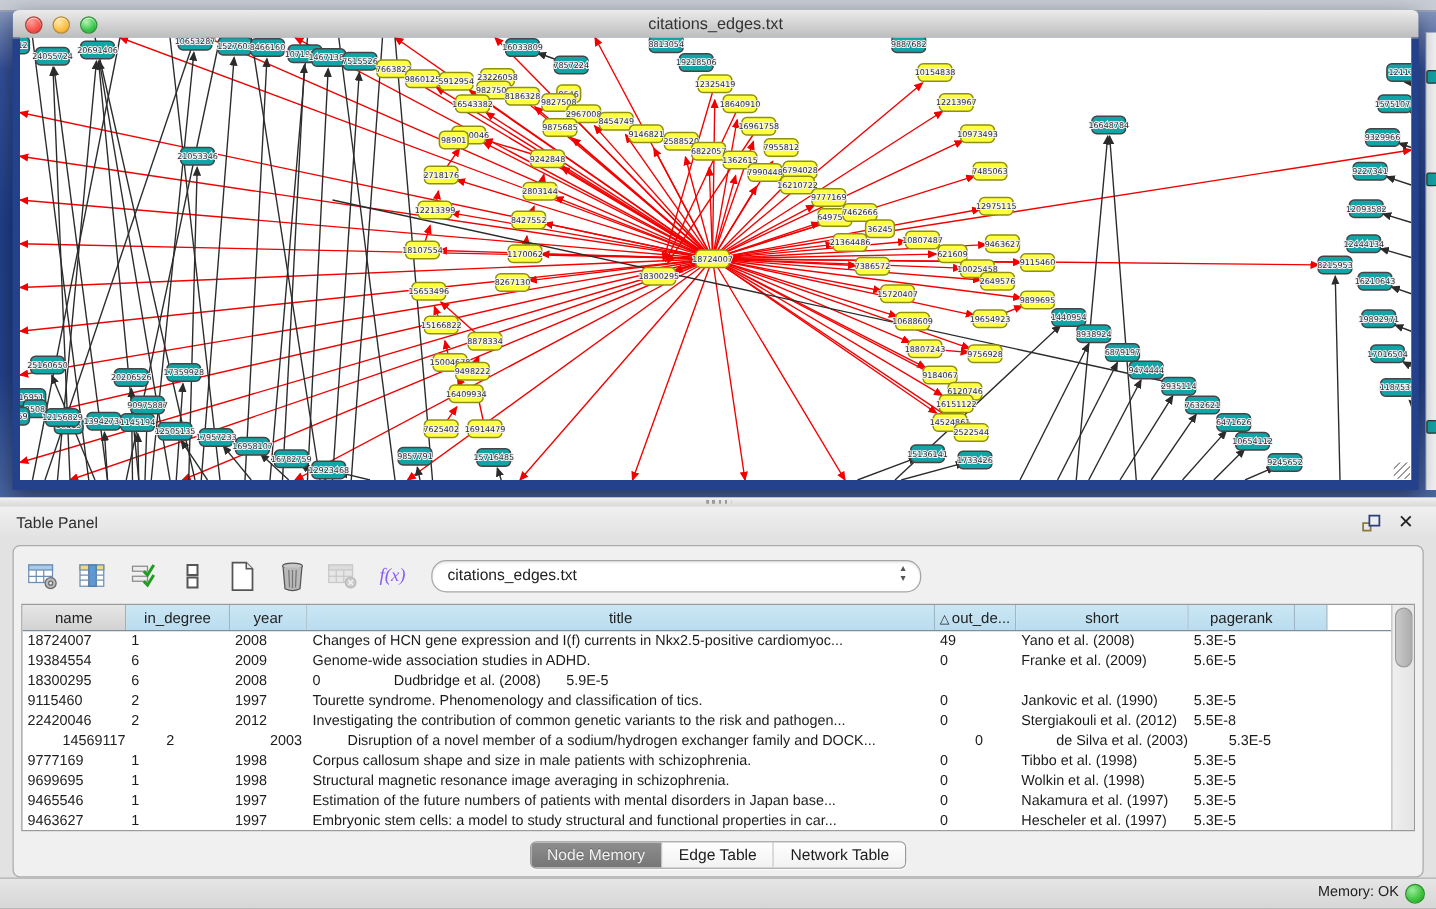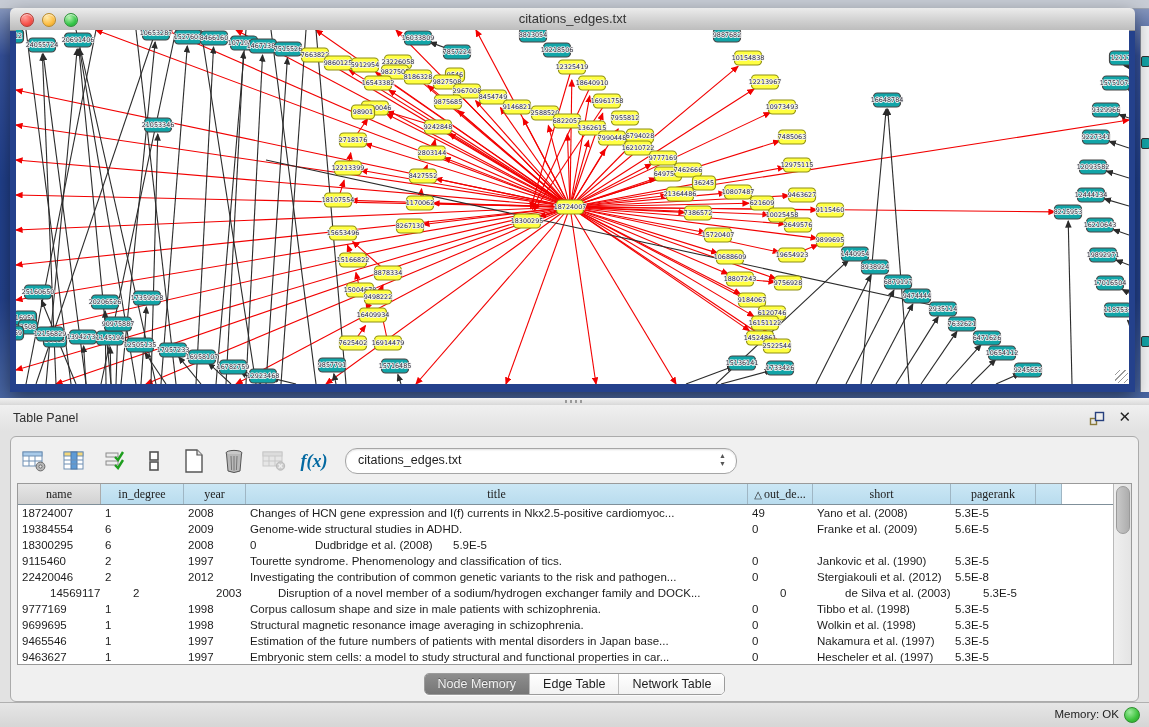--- a/index.html
+++ b/index.html
@@ -36,31 +36,31 @@
         background:repeating-linear-gradient(90deg,#9a9a9a 0 2px,transparent 2px 5px);}
   .panel-header{position:absolute;left:0;top:7px;width:100%;height:26px;background:linear-gradient(180deg,#F0F0F0,#E2E2E2);}
   .panel-title{position:absolute;left:13px;top:6px;font-size:12.5px;color:#2e2e2e;}
   .float-ic{position:absolute;right:44px;top:5px;width:16px;height:16px;cursor:pointer;}
   .close-x{position:absolute;right:18px;top:3px;font-size:15px;font-weight:bold;color:#222;cursor:pointer;}
   .panel-inner{position:absolute;left:10px;right:10px;top:38px;height:264px;background:#F0F0F0;
                border:1px solid #ABABAB;border-radius:6px;}
   .toolbar{position:absolute;left:8px;top:6px;height:36px;display:flex;align-items:center;gap:10px;}
   .tb-btn{width:30px;height:30px;display:flex;align-items:center;justify-content:center;cursor:pointer;}
   .tb-btn.disabled{opacity:.45;cursor:default;}
-  .fx{font-size:18px;font-style:italic;font-family:"Liberation Serif","DejaVu Serif",serif;color:#0369a1;font-weight:bold;}
+  .fx{font-size:15px;font-style:italic;font-family:"Liberation Serif","DejaVu Serif",serif;color:#8b5cf6;font-weight:normal;}
   .combo{position:relative;margin-left:6px;width:390px;height:24px;background:#fff;border:1px solid #A6A6A6;
          border-radius:12px;box-shadow:inset 0 1px 2px rgba(0,0,0,.12);}
   .combo .val{position:absolute;left:12px;top:4px;font-size:12.5px;color:#222;}
   .combo .arrows{position:absolute;right:10px;top:3px;font-size:7px;line-height:8px;color:#555;text-align:center;}
 
   .tablewrap{position:absolute;left:6px;right:6px;top:46px;bottom:36px;background:#fff;border:1px solid #9a9a9a;display:flex;}
   .dtable{flex:1;overflow:hidden;font-size:11.5px;color:#1c1c1c;}
   .hrow{display:flex;height:20px;border-bottom:1px solid #7F8F99;}
   .hcell{box-sizing:border-box;background:linear-gradient(180deg,#CBE7F5,#B9DCEE);border-right:1px solid #9FB6C4;
-         text-align:center;line-height:20px;font-size:12px;color:#222;overflow:hidden;white-space:nowrap;font-family:Liberation Serif, serif;}
+         text-align:center;line-height:20px;font-size:12px;color:#222;overflow:hidden;white-space:nowrap;}
   .hcell.gray{background:linear-gradient(180deg,#E6E6E6,#D2D2D2);border-right:1px solid #ABABAB;}
   .hcell .tri{font-size:10px;margin-right:2px;color:#1a1a1a;}
   .drow{display:flex;height:16px;line-height:16px;}
   .dcell{box-sizing:border-box;padding:0 4px;overflow:hidden;white-space:nowrap;text-overflow:clip;}
   .vscroll{width:17px;background:linear-gradient(90deg,#EFEFEF,#E4E4E4);border-left:1px solid #B9B9B9;position:relative;}
   .vthumb{position:absolute;left:2px;top:2px;width:12px;height:46px;border-radius:7px;
           background:linear-gradient(90deg,#C9C9C9,#ADADAD);border:1px solid #9a9a9a;}
 
   .tabsrow{position:absolute;left:0;right:0;bottom:6px;height:22px;display:flex;justify-content:center;}
   .seg{display:flex;border:1px solid #9B9B9B;border-radius:5px;overflow:hidden;background:#fff;
@@ -896,21 +896,21 @@
               <div class="dcell" style="width: 62px;">2008</div>
               <div class="dcell" style="width: 502px;">Changes of HCN gene expression and I(f) currents in Nkx2.5-positive cardiomyoc...</div>
               <div class="dcell" style="width: 65px;">49</div>
               <div class="dcell" style="width: 138px;">Yano et al. (2008)</div>
               <div class="dcell" style="width: 85px;">5.3E-5</div>
             </div>
             <div class="drow">
               <div class="dcell" style="width: 83px;">19384554</div>
               <div class="dcell" style="width: 83px;">6</div>
               <div class="dcell" style="width: 62px;">2009</div>
-              <div class="dcell" style="width: 502px;">Genome-wide structural studies in ADHD.</div>
+              <div class="dcell" style="width: 502px;">Genome-wide association studies in ADHD.</div>
               <div class="dcell" style="width: 65px;">0</div>
               <div class="dcell" style="width: 138px;">Franke et al. (2009)</div>
               <div class="dcell" style="width: 85px;">5.6E-5</div>
             </div>
             <div class="drow">
               <div class="dcell" style="width: 83px;">18300295</div>
               <div class="dcell" style="width: 83px;">6</div>
               <div class="dcell" style="width: 62px;">2008</div>
               <div class="dcell" style="width: 65px;">0</div>
               <div class="dcell" style="width: 138px;">Dudbridge et al. (2008)</div>

